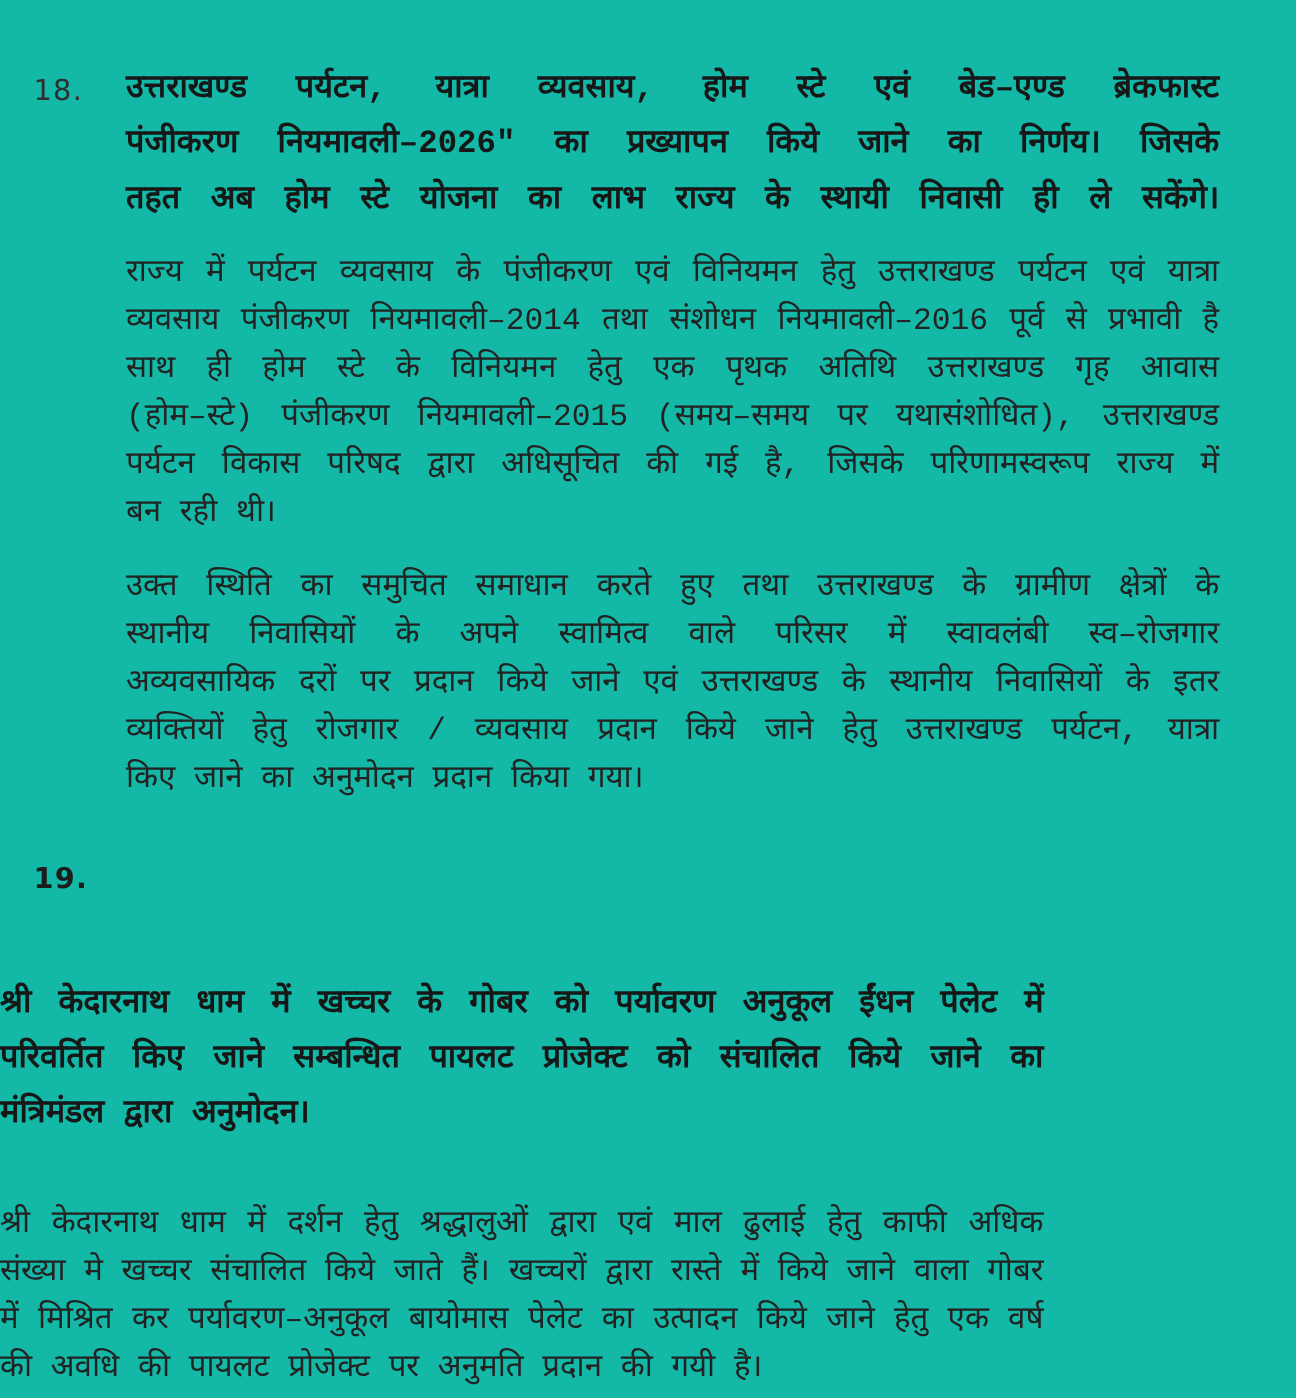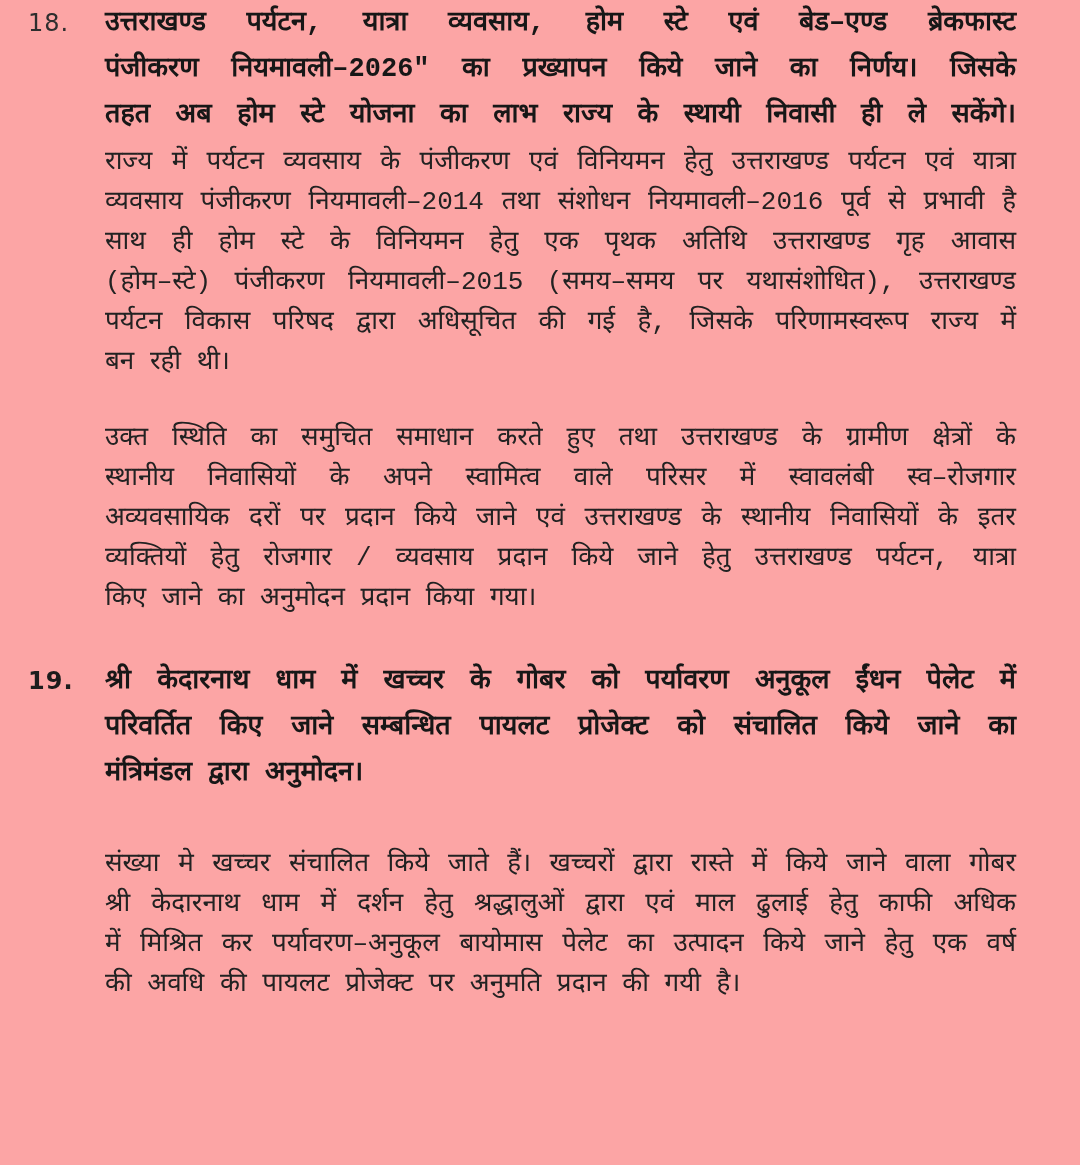--- a/index.html
+++ b/index.html
@@ -4,25 +4,26 @@
 <style>
   html, body {
     margin: 0;
     padding: 0;
     background: #ffffff;
   }
   .page {
     position: relative;
     width: 1080px;
     height: 1165px;
-    background: #fca5a5;
+    background: #14b8a6;
     overflow: hidden;
     font-family: "DejaVu Sans", "Liberation Sans", sans-serif;
     color: #1c1c1c;
     box-sizing: border-box;
+    padding-top: 52px;
   }
   .item {
     display: flex;
     align-items: flex-start;
   }
   .num-col {
     flex: 0 0 105px;
     box-sizing: border-box;
     padding-left: 28px;
     font-size: 24px;
@@ -43,23 +44,23 @@
     font-weight: bold;
     line-height: 46px;
     color: #171717;
   }
   .para {
     font-size: 26px;
     font-weight: normal;
     line-height: 40px;
     color: #222222;
   }
-  .para-1 { margin-top: 4px; }
-  .para-2 { margin-top: 36px; }
-  .item-19 { margin-top: 40px; }
+  .para-1 { margin-top: 17px; }
+  .para-2 { margin-top: 22px; }
+  .item-19 { margin-top: 40px; flex-direction: column; }
   .para-3 { margin-top: 48px; }
   .line {
     white-space: normal;
   }
   .line.j {
     text-align: justify;
     text-align-last: justify;
   }
   .line.l {
     text-align: right;
@@ -102,21 +103,21 @@
   <div class="item item-19">
     <div class="num-col bold">19.</div>
     <div class="content-col">
       <h2 class="heading">
         <div class="line j">श्री केदारनाथ धाम में खच्चर के गोबर को पर्यावरण अनुकूल ईंधन पेलेट में</div>
         <div class="line j">परिवर्तित किए जाने सम्बन्धित पायलट प्रोजेक्ट को संचालित किये जाने का</div>
         <div class="line l">मंत्रिमंडल द्वारा अनुमोदन।</div>
       </h2>
 
       <div class="para para-3">
+        <div class="line j">श्री केदारनाथ धाम में दर्शन हेतु श्रद्धालुओं द्वारा एवं माल ढुलाई हेतु काफी अधिक</div>
         <div class="line j">संख्या मे खच्चर संचालित किये जाते हैं। खच्चरों द्वारा रास्ते में किये जाने वाला गोबर</div>
-        <div class="line j">श्री केदारनाथ धाम में दर्शन हेतु श्रद्धालुओं द्वारा एवं माल ढुलाई हेतु काफी अधिक</div>
         <div class="line j">में मिश्रित कर पर्यावरण–अनुकूल बायोमास पेलेट का उत्पादन किये जाने हेतु एक वर्ष</div>
         <div class="line l">की अवधि की पायलट प्रोजेक्ट पर अनुमति प्रदान की गयी है।</div>
       </div>
     </div>
   </div>
 
 </div>
 
 </body></html>

